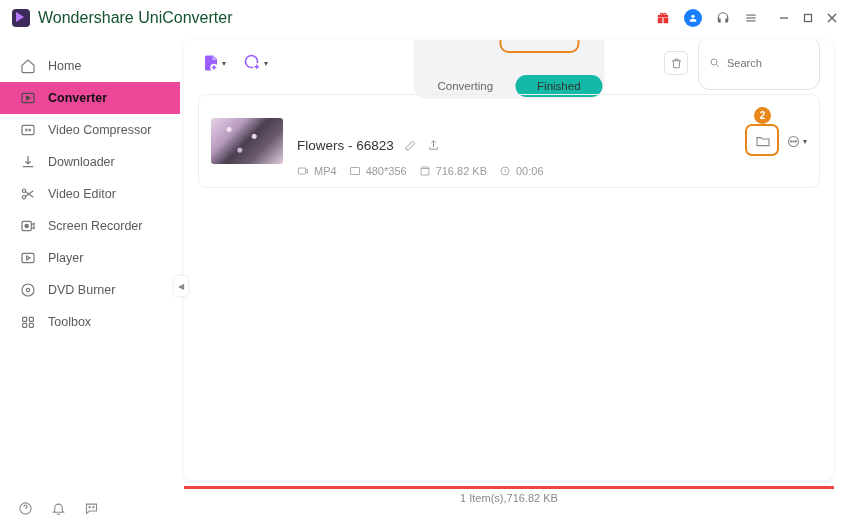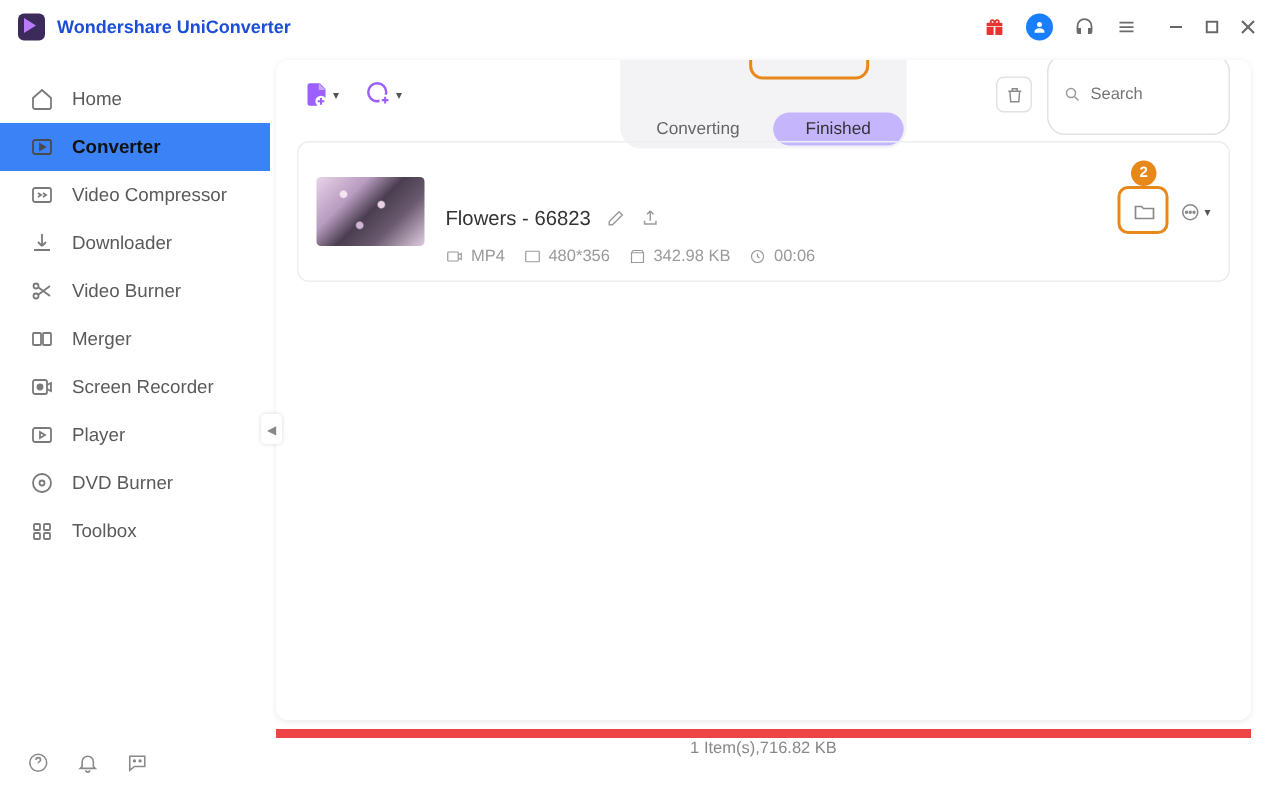--- a/index.html
+++ b/index.html
@@ -1,63 +1,63 @@
 <!DOCTYPE html>
 <html><head>
 <meta charset="utf-8">
 <style>
 * { box-sizing: border-box; margin: 0; padding: 0; }
 body { font-family: -apple-system, BlinkMacSystemFont, "Segoe UI", Arial, sans-serif; font-size: 12px; color: #333; background: #fff; width: 850px; height: 526px; overflow: hidden; }
 .titlebar { display: flex; align-items: center; justify-content: space-between; height: 36px; padding: 0 12px; }
 .titlebar-left { display: flex; align-items: center; gap: 8px; }
 .logo { width: 18px; height: 18px; background: #3b2a5a; border-radius: 4px; position: relative; }
 .logo::after { content: ""; position: absolute; left: 4px; top: 3px; width: 0; height: 0; border-left: 8px solid #b97aff; border-top: 5px solid transparent; border-bottom: 5px solid transparent; }
-.app-title { font-size: 12px; color: #1d4ed8; font-weight: bold; }
+.app-title { font-size: 16px; color: #14532d; }
 .titlebar-right { display: flex; align-items: center; gap: 14px; }
 .tb-icon { width: 14px; height: 14px; display: flex; align-items: center; justify-content: center; color: #6b6b6b; }
 .gift { color: #e83333; }
 .avatar { width: 18px; height: 18px; border-radius: 50%; background: #1a7fff; color: #fff; display: flex; align-items: center; justify-content: center; font-size: 9px; }
 .win-btns { display: flex; gap: 12px; margin-left: 6px; }
 .win-btn { width: 12px; height: 12px; display: flex; align-items: center; justify-content: center; color: #666; }
 .app-body { display: flex; height: calc(100% - 56px); }
 .sidebar { width: 180px; padding-top: 14px; position: relative; }
 .side-item { display: flex; align-items: center; gap: 12px; padding: 8px 20px; color: #5a5a5a; font-size: 12.5px; cursor: pointer; }
-.side-item.active { background: #3b82f6; color: #111; font-weight: 600; }
+.side-item.active { background: #ec4899; color: #111; font-weight: 600; }
 .side-icon { width: 16px; height: 16px; display: flex; align-items: center; justify-content: center; color: #7a7a7a; }
 .side-item.active .side-icon { color: #4a4a4a; }
 .collapse-handle { position: absolute; right: -8px; top: 240px; width: 14px; height: 20px; background: #fff; border-radius: 3px; box-shadow: 0 0 3px rgba(0,0,0,0.15); display: flex; align-items: center; justify-content: center; color: #888; font-size: 8px; }
 .main { flex: 1; background: #fff; padding: 4px 16px 0 4px; display: flex; flex-direction: column; }
 .panel { flex: 1; background: #fff; border-radius: 8px; box-shadow: 0 1px 4px rgba(0,0,0,0.08); display: flex; flex-direction: column; overflow: hidden; }
 .toolbar { display: flex; align-items: center; padding: 10px 14px; gap: 10px; position: relative; }
 .tool-btn { display: flex; align-items: center; gap: 2px; padding: 4px; cursor: pointer; }
 .tool-ic { width: 18px; height: 18px; }
 .dropdown-caret { font-size: 8px; color: #555; }
 .tab-pill { position: absolute; left: 50%; transform: translateX(-50%); display: flex; background: #f3f3f5; border-radius: 14px; padding: 2px; }
 .tab-seg { padding: 5px 22px; border-radius: 12px; font-size: 11.5px; color: #666; cursor: pointer; position: relative; margin-top: 46px; }
-.tab-seg.active { background: #c4b5fd; color: #333; }
+.tab-seg.active { background: #14b8a6; color: #333; }
 .highlight-ring { position: absolute; border: 2.5px solid #e8881b; border-radius: 9px; pointer-events: none; }
 .badge-num { position: absolute; width: 17px; height: 17px; background: #e8881b; border-radius: 50%; color: #fff; font-size: 10px; font-weight: 600; display: flex; align-items: center; justify-content: center; pointer-events: none; }
 .toolbar-right { position: absolute; right: 14px; display: flex; align-items: center; gap: 10px; }
 .trash-btn { width: 24px; height: 24px; border: 1px solid #e2e2e6; border-radius: 5px; display: flex; align-items: center; justify-content: center; color: #8a8a8a; }
 .search-wrap { display: flex; align-items: center; border: 1px solid #e2e2e6; border-radius: 12px; padding: 20px 10px; width: 122px; gap: 6px; }
 .search-wrap input { border: none; outline: none; font-size: 11px; width: 100%; background: transparent; }
 .list-area { flex: 1; padding: 8px 14px; position: relative; }
 .item-card { border: 1px solid #eceef1; border-radius: 8px; padding: 10px 12px; display: flex; align-items: center; gap: 14px; position: relative; }
 .thumb { width: 72px; height: 46px; background: linear-gradient(135deg, #e8d4e8 0%, #b89bc0 30%, #4a3e4f 50%, #6a5a6f 70%, #e0cce0 100%); border-radius: 3px; position: relative; overflow: hidden; }
 .thumb::before { content: ""; position: absolute; inset: 0; background: radial-gradient(circle at 25% 25%, #f5e5f0 2px, transparent 3px), radial-gradient(circle at 60% 40%, #e8d0e5 2px, transparent 3px), radial-gradient(circle at 40% 70%, #d0b5d5 2px, transparent 3px); }
 .item-info { flex: 1; margin-top: 33px; }
 .item-title-row { display: flex; align-items: center; gap: 10px; margin-bottom: 12px; }
 .item-title { font-size: 13.5px; color: #333; }
 .small-ic { width: 13px; height: 13px; color: #9a9a9a; cursor: pointer; }
 .meta-row { display: flex; gap: 12px; align-items: center; color: #9a9a9a; font-size: 11px; }
 .meta { display: flex; align-items: center; gap: 5px; }
 .item-actions { display: flex; align-items: center; gap: 10px; }
 .folder-btn { width: 26px; height: 24px; display: flex; align-items: center; justify-content: center; color: #8a8a8a; position: relative; }
 .more-btn { display: flex; align-items: center; gap: 2px; color: #8a8a8a; }
-.footer { height: 20px; border-top: 6px solid #ef4444; display: flex; align-items: center; justify-content: center; color: #888; font-size: 11px; margin-top: 6px; }
+.footer { height: 20px; border-top: 3px solid #ef4444; display: flex; align-items: center; justify-content: center; color: #888; font-size: 11px; margin-top: 6px; }
 .statusbar-icons { position: absolute; left: 18px; bottom: 10px; display: flex; gap: 18px; color: #8a8a8a; }
 svg { display: block; }
 </style>
 </head>
 <body>
 
 <div class="titlebar">
   <div class="titlebar-left">
     <div class="logo"></div>
     <div class="app-title">Wondershare UniConverter</div>
@@ -146,30 +146,21 @@
       <span>Downloader</span>
     </div>
     <div class="side-item">
       <span class="side-icon">
           <svg width="16" height="16" viewBox="0 0 24 24" fill="none" stroke="currentColor" stroke-width="1.8">
             <circle cx="6" cy="7" r="2.5"></circle>
             <circle cx="6" cy="17" r="2.5"></circle>
             <path d="M8.5 8.5L20 17M8.5 15.5L20 7"></path>
           </svg>
         </span>
-      <span>Video Burner</span>
-    </div>
-    <div class="side-item">
-      <span class="side-icon">
-          <svg width="16" height="16" viewBox="0 0 24 24" fill="none" stroke="currentColor" stroke-width="1.8">
-            <rect x="3" y="6" width="8" height="12" rx="1"></rect>
-            <rect x="13" y="6" width="8" height="12" rx="1"></rect>
-          </svg>
-        </span>
-      <span>Merger</span>
+      <span>Video Editor</span>
     </div>
     <div class="side-item">
       <span class="side-icon">
           <svg width="16" height="16" viewBox="0 0 24 24" fill="none" stroke="currentColor" stroke-width="1.8">
             <rect x="3" y="5" width="14" height="14" rx="2"></rect>
             <circle cx="10" cy="12" r="2.5" fill="currentColor"></circle>
             <path d="M17 10l4-2v8l-4-2"></path>
           </svg>
         </span>
       <span>Screen Recorder</span>
@@ -284,21 +275,21 @@
               <div class="meta">
                 <svg width="12" height="12" viewBox="0 0 24 24" fill="none" stroke="currentColor" stroke-width="1.6">
                     <rect x="3" y="5" width="18" height="14" rx="1"></rect>
                   </svg>
                 <span>480*356</span>
               </div>
               <div class="meta">
                 <svg width="12" height="12" viewBox="0 0 24 24" fill="none" stroke="currentColor" stroke-width="1.6">
                     <path d="M4 7h16v13H4zM4 7l2-3h12l2 3"></path>
                   </svg>
-                <span>342.98 KB</span>
+                <span>716.82 KB</span>
               </div>
               <div class="meta">
                 <svg width="12" height="12" viewBox="0 0 24 24" fill="none" stroke="currentColor" stroke-width="1.6">
                     <circle cx="12" cy="12" r="8"></circle>
                     <path d="M12 8v4l3 2"></path>
                   </svg>
                 <span>00:06</span>
               </div>
             </div>
           </div>

